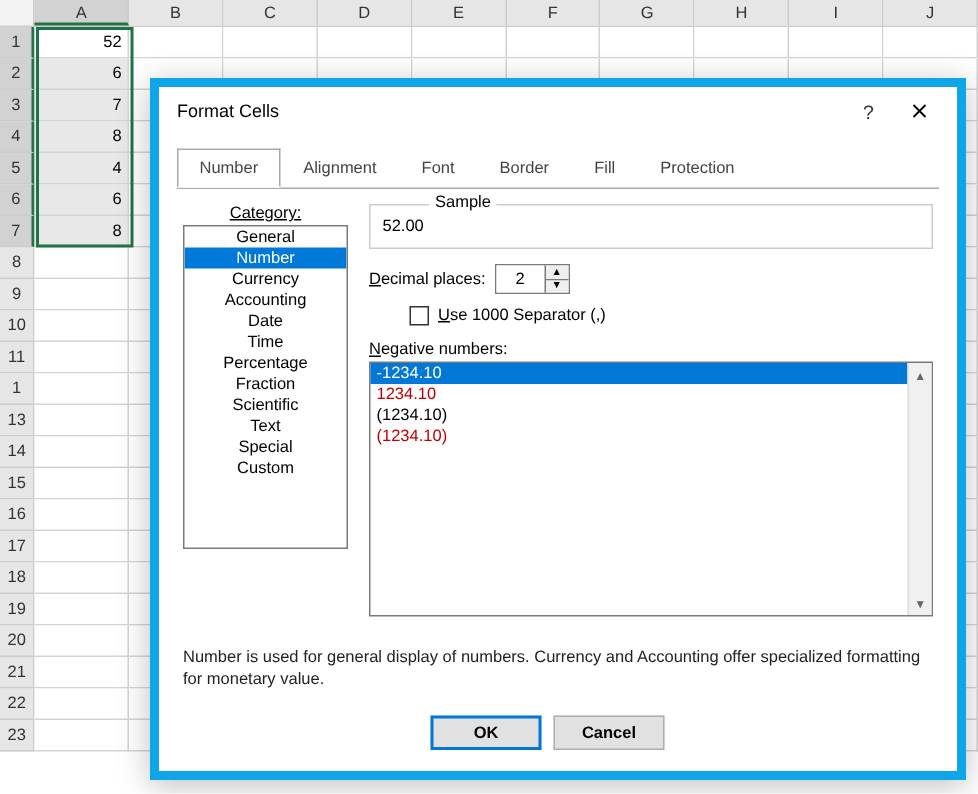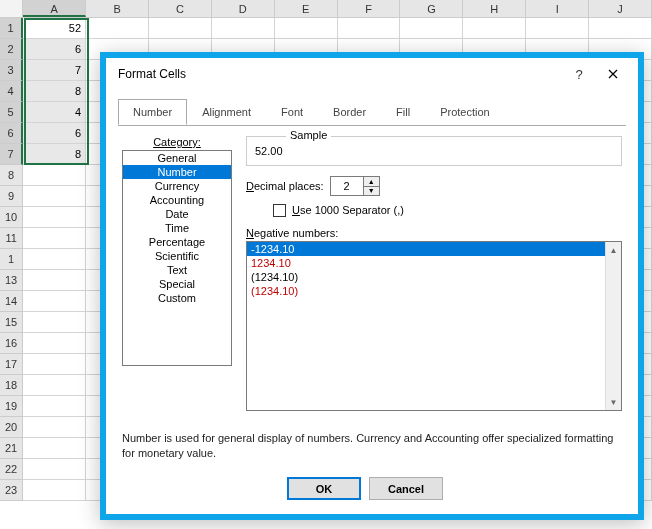--- a/index.html
+++ b/index.html
@@ -541,20 +541,21 @@
     <div class="left">
       <div class="label"><span class="underl">Category:</span></div>
       <div class="cat-list" id="cat-list">
           <div class="cat-item">General</div>
           <div class="cat-item sel">Number</div>
           <div class="cat-item">Currency</div>
           <div class="cat-item">Accounting</div>
           <div class="cat-item">Date</div>
           <div class="cat-item">Time</div>
           <div class="cat-item">Percentage</div>
+          <div class="cat-item">Fraction</div>
           <div class="cat-item">Scientific</div>
           <div class="cat-item">Text</div>
           <div class="cat-item">Special</div>
           <div class="cat-item">Custom</div>
         </div>
     </div>
     <div class="right">
       <div class="sample-box">
         <div class="sample-lbl">Sample</div>
         <div class="sample-val">52.00</div>

